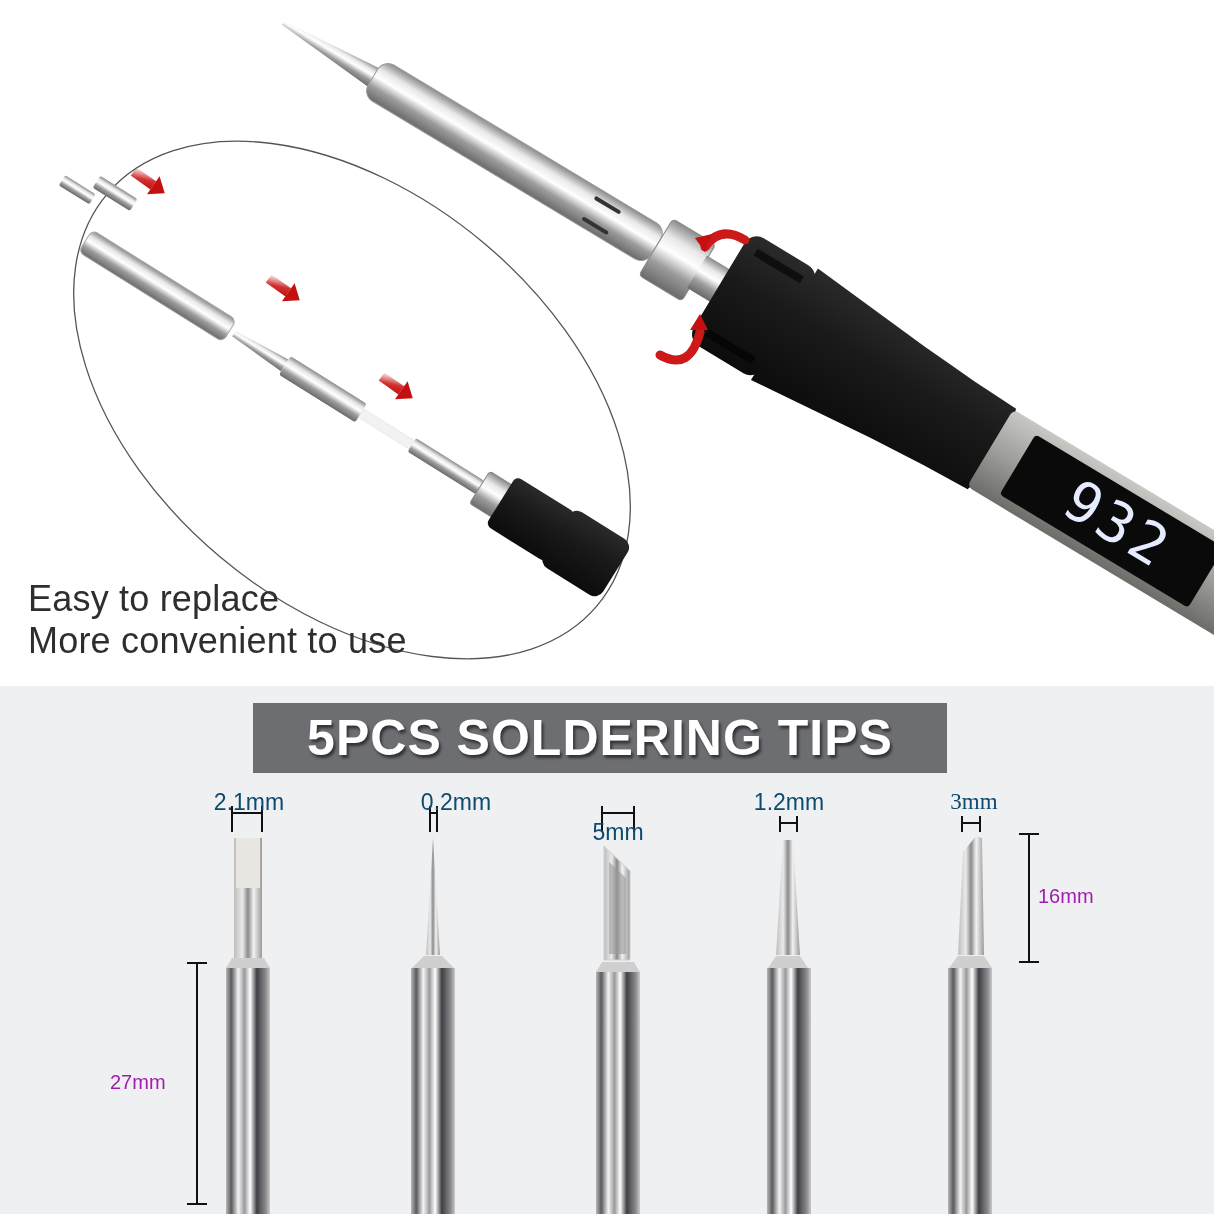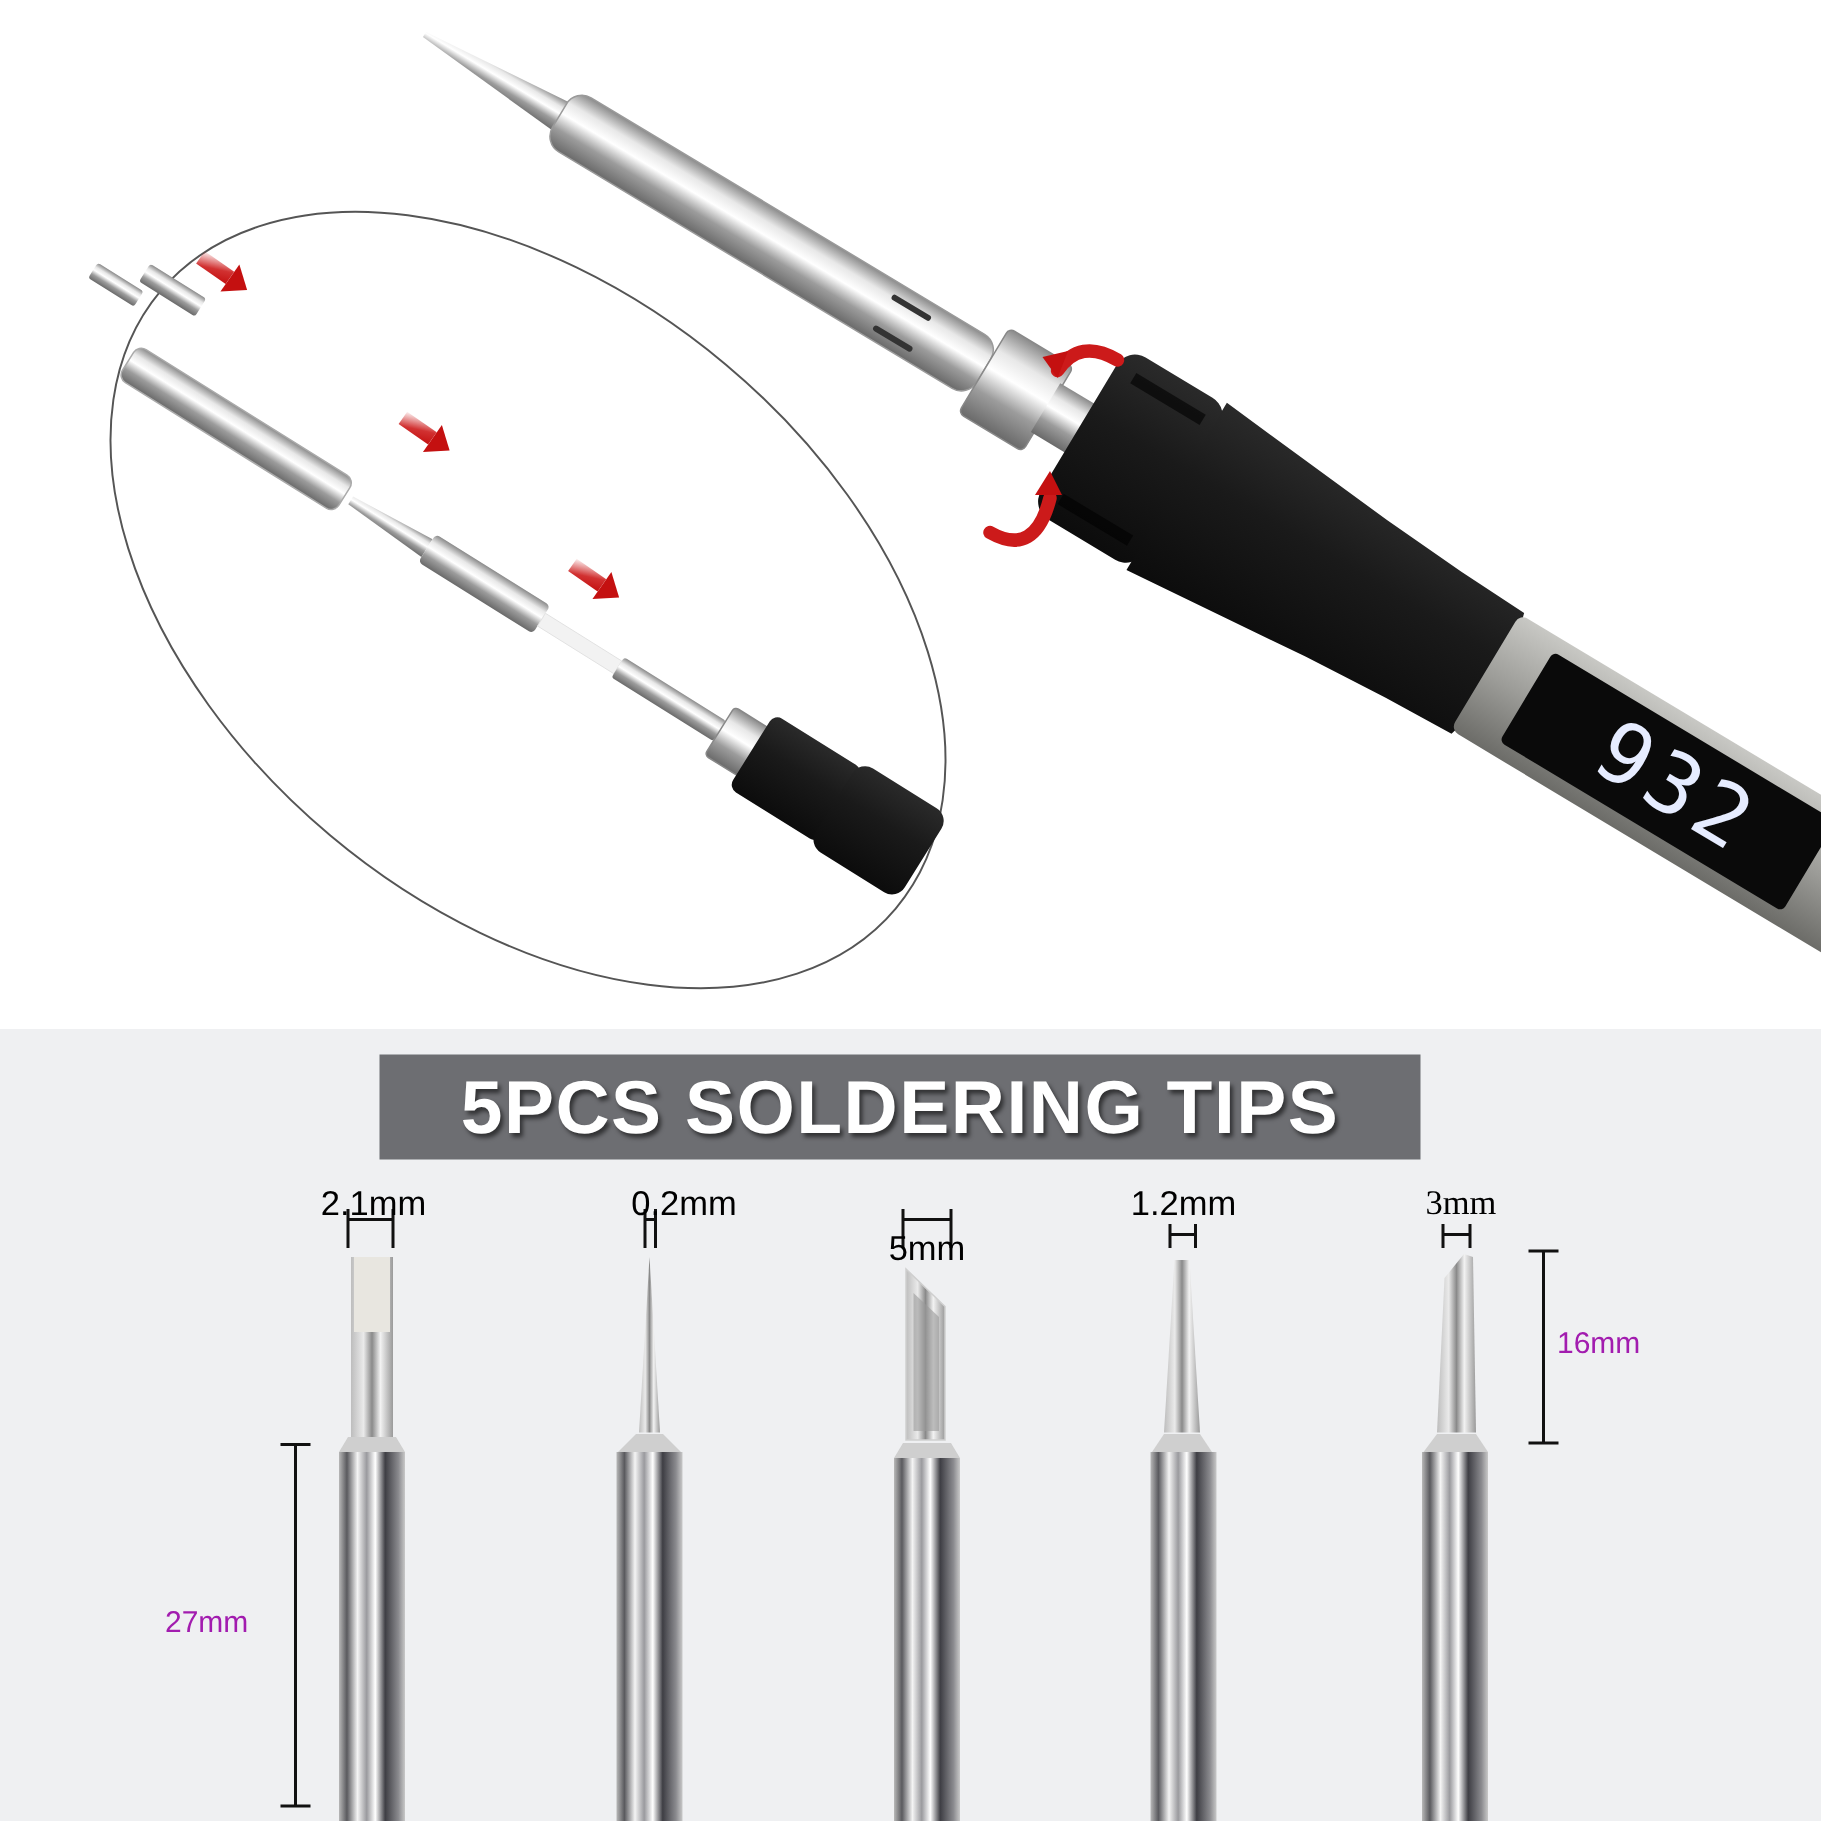--- a/index.html
+++ b/index.html
@@ -4,21 +4,21 @@
 <style>
   html, body { margin: 0; padding: 0; }
   body { width: 1214px; height: 1214px; position: relative; overflow: hidden; background: #ffffff; font-family: "Liberation Sans", sans-serif; }
   .top { position: absolute; left: 0; top: 0; width: 1214px; height: 686px; background: #ffffff; overflow: hidden; }
   .bottom { position: absolute; left: 0; top: 686px; width: 1214px; height: 528px; background: #eff0f2; overflow: hidden; }
   svg { position: absolute; left: 0; top: 0; }
   .caption { position: absolute; left: 28px; top: 578px; color: #2e2e2e; font-size: 36px; line-height: 42px; letter-spacing: 0.2px; }
   .caption div { white-space: nowrap; }
   .banner { position: absolute; left: 253px; top: 17px; width: 694px; height: 70px; background: #6d6e72; display: flex; align-items: center; justify-content: center; }
   .banner span { color: #ffffff; font-weight: bold; font-size: 50px; letter-spacing: 1px; text-shadow: 2px 3px 3px rgba(0,0,0,0.55); }
-  .dim-label { position: absolute; color: #000000; font-size: 23px; white-space: nowrap; transform: translateX(-50%); }
+  .dim-label { position: absolute; color: #0c4a6e; font-size: 23px; white-space: nowrap; transform: translateX(-50%); }
   .side-label { position: absolute; color: #a21caf; font-size: 20px; white-space: nowrap; }
 </style>
 </head>
 <body>
 
 <div class="top">
   <svg width="1214" height="686" viewBox="0 0 1214 686">
     <defs>
       <linearGradient id="metal" x1="0" y1="0" x2="0" y2="1">
         <stop offset="0" stop-color="#8a8a8a"></stop>
@@ -108,20 +108,24 @@
     </g>
 
     <g>
       <path d="M705,247 Q720,225 745,240" fill="none" stroke="#cc1a1a" stroke-width="9" stroke-linecap="round"></path>
       <polygon points="695,238 712,234 705,252" fill="#c41010"></polygon>
       <path d="M660,355 Q690,372 700,332" fill="none" stroke="#cc1a1a" stroke-width="9" stroke-linecap="round"></path>
       <polygon points="690,330 708,330 700,314" fill="#c41010"></polygon>
     </g>
   </svg>
 
+  <div class="caption">
+    <div>Easy to replace</div>
+    <div>More convenient to use</div>
+  </div>
 </div>
 
 <div class="bottom">
   <div class="banner">
     <span>5PCS SOLDERING TIPS</span>
   </div>
 
   <svg width="1214" height="528" viewBox="0 686 1214 528">
     <defs>
       <linearGradient id="shank" x1="0" y1="0" x2="1" y2="0">

